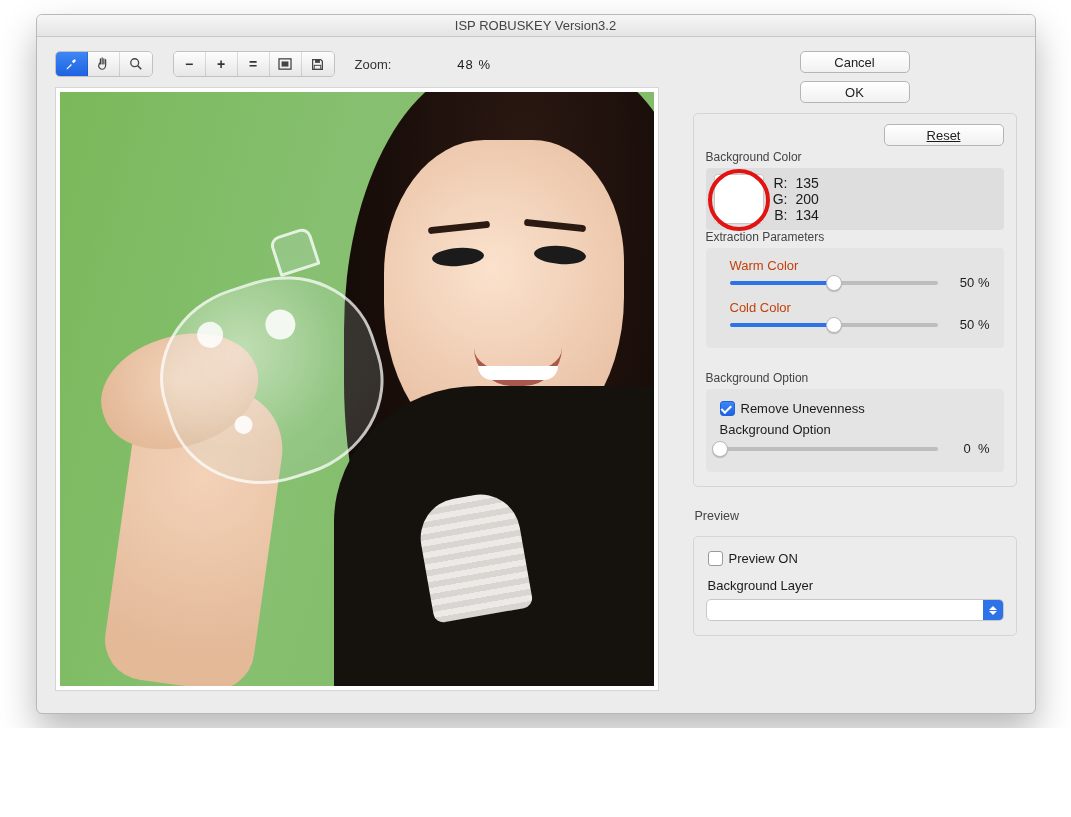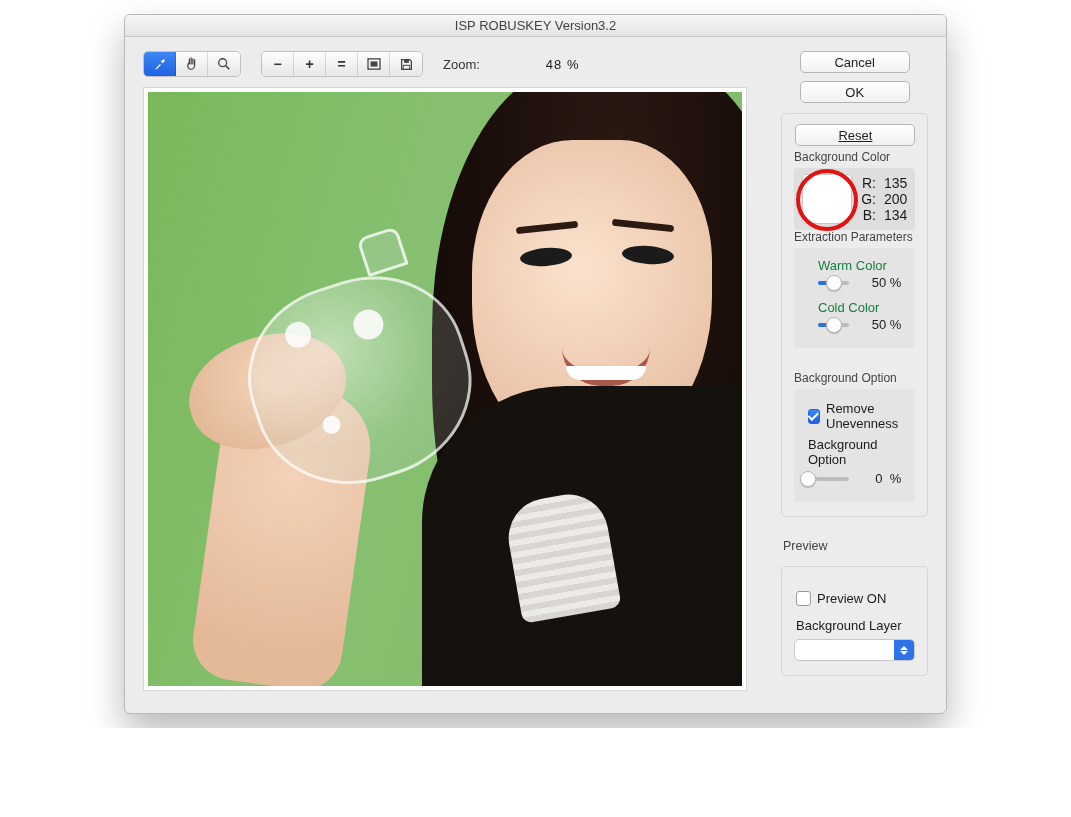--- a/index.html
+++ b/index.html
@@ -5,21 +5,21 @@
   * { box-sizing: border-box; margin: 0; padding: 0; }
   body {
     font-family: -apple-system, "Helvetica Neue", Arial, sans-serif;
     font-size: 13px;
     color: #1b1b1b;
     background: #fff;
     display: flex; justify-content: center;
     padding: 14px;
   }
   .window {
-    width: 823px;
+    width: 1000px;
     border: 1px solid #b8b8b8;
     border-radius: 6px;
     background: #ececec;
     box-shadow: 0 18px 36px rgba(0,0,0,0.28);
     overflow: hidden;
   }
   .titlebar {
     height: 22px;
     display: flex; align-items: center; justify-content: center;
     background: linear-gradient(#f6f6f6, #e4e4e4);
@@ -206,21 +206,21 @@
     box-shadow: inset 0 0 0 1px #c8c8c8;
   }
   .ring{
     position:absolute; width:62px; height:62px; border:4px solid #e11313; border-radius:50%;
     left:2px; top:1px; pointer-events:none;
   }
   .rgb{ font-size:14px; line-height:1.15; }
   .rgb .row{ display:flex; gap:8px; }
   .rgb .lab{ width:18px; text-align:right; }
 
-  .slider-label{ font-size:13px; color:#15803d; margin:8px 0 2px 12px; }
+  .slider-label{ font-size:13px; color:#c2410c; margin:8px 0 2px 12px; }
   .slider-row{
     display:flex; align-items:center; gap:0; padding:0 2px 2px 12px;
   }
   .track{
     position:relative; flex:1; height:4px; border-radius:3px;
     background:#bdbdbd;
   }
   .track .fill{
     position:absolute; inset:0 50% 0 0; background:#2d73e7; border-radius:3px;
   }
@@ -416,21 +416,21 @@
                   <div class="fill"></div>
                   <div class="thumb"></div>
                 </div>
               <div class="val"><span>0</span>&nbsp;&nbsp;<span>%</span></div>
             </div>
           </div>
         </div>
       </div>
 
       <div class="section-title">Preview</div>
-      <div class="panel" style="padding:22px 12px 14px 12px;">
+      <div class="panel" style="padding:12px 12px 14px 12px;">
         <div class="check-row">
           <div class="checkbox"></div>
           <span>Preview ON</span>
         </div>
         <div style="font-size:13px;margin:6px 0 0 2px;">Background Layer</div>
         <div class="select">
           <span></span>
           <div class="caret"></div>
         </div>
       </div>

